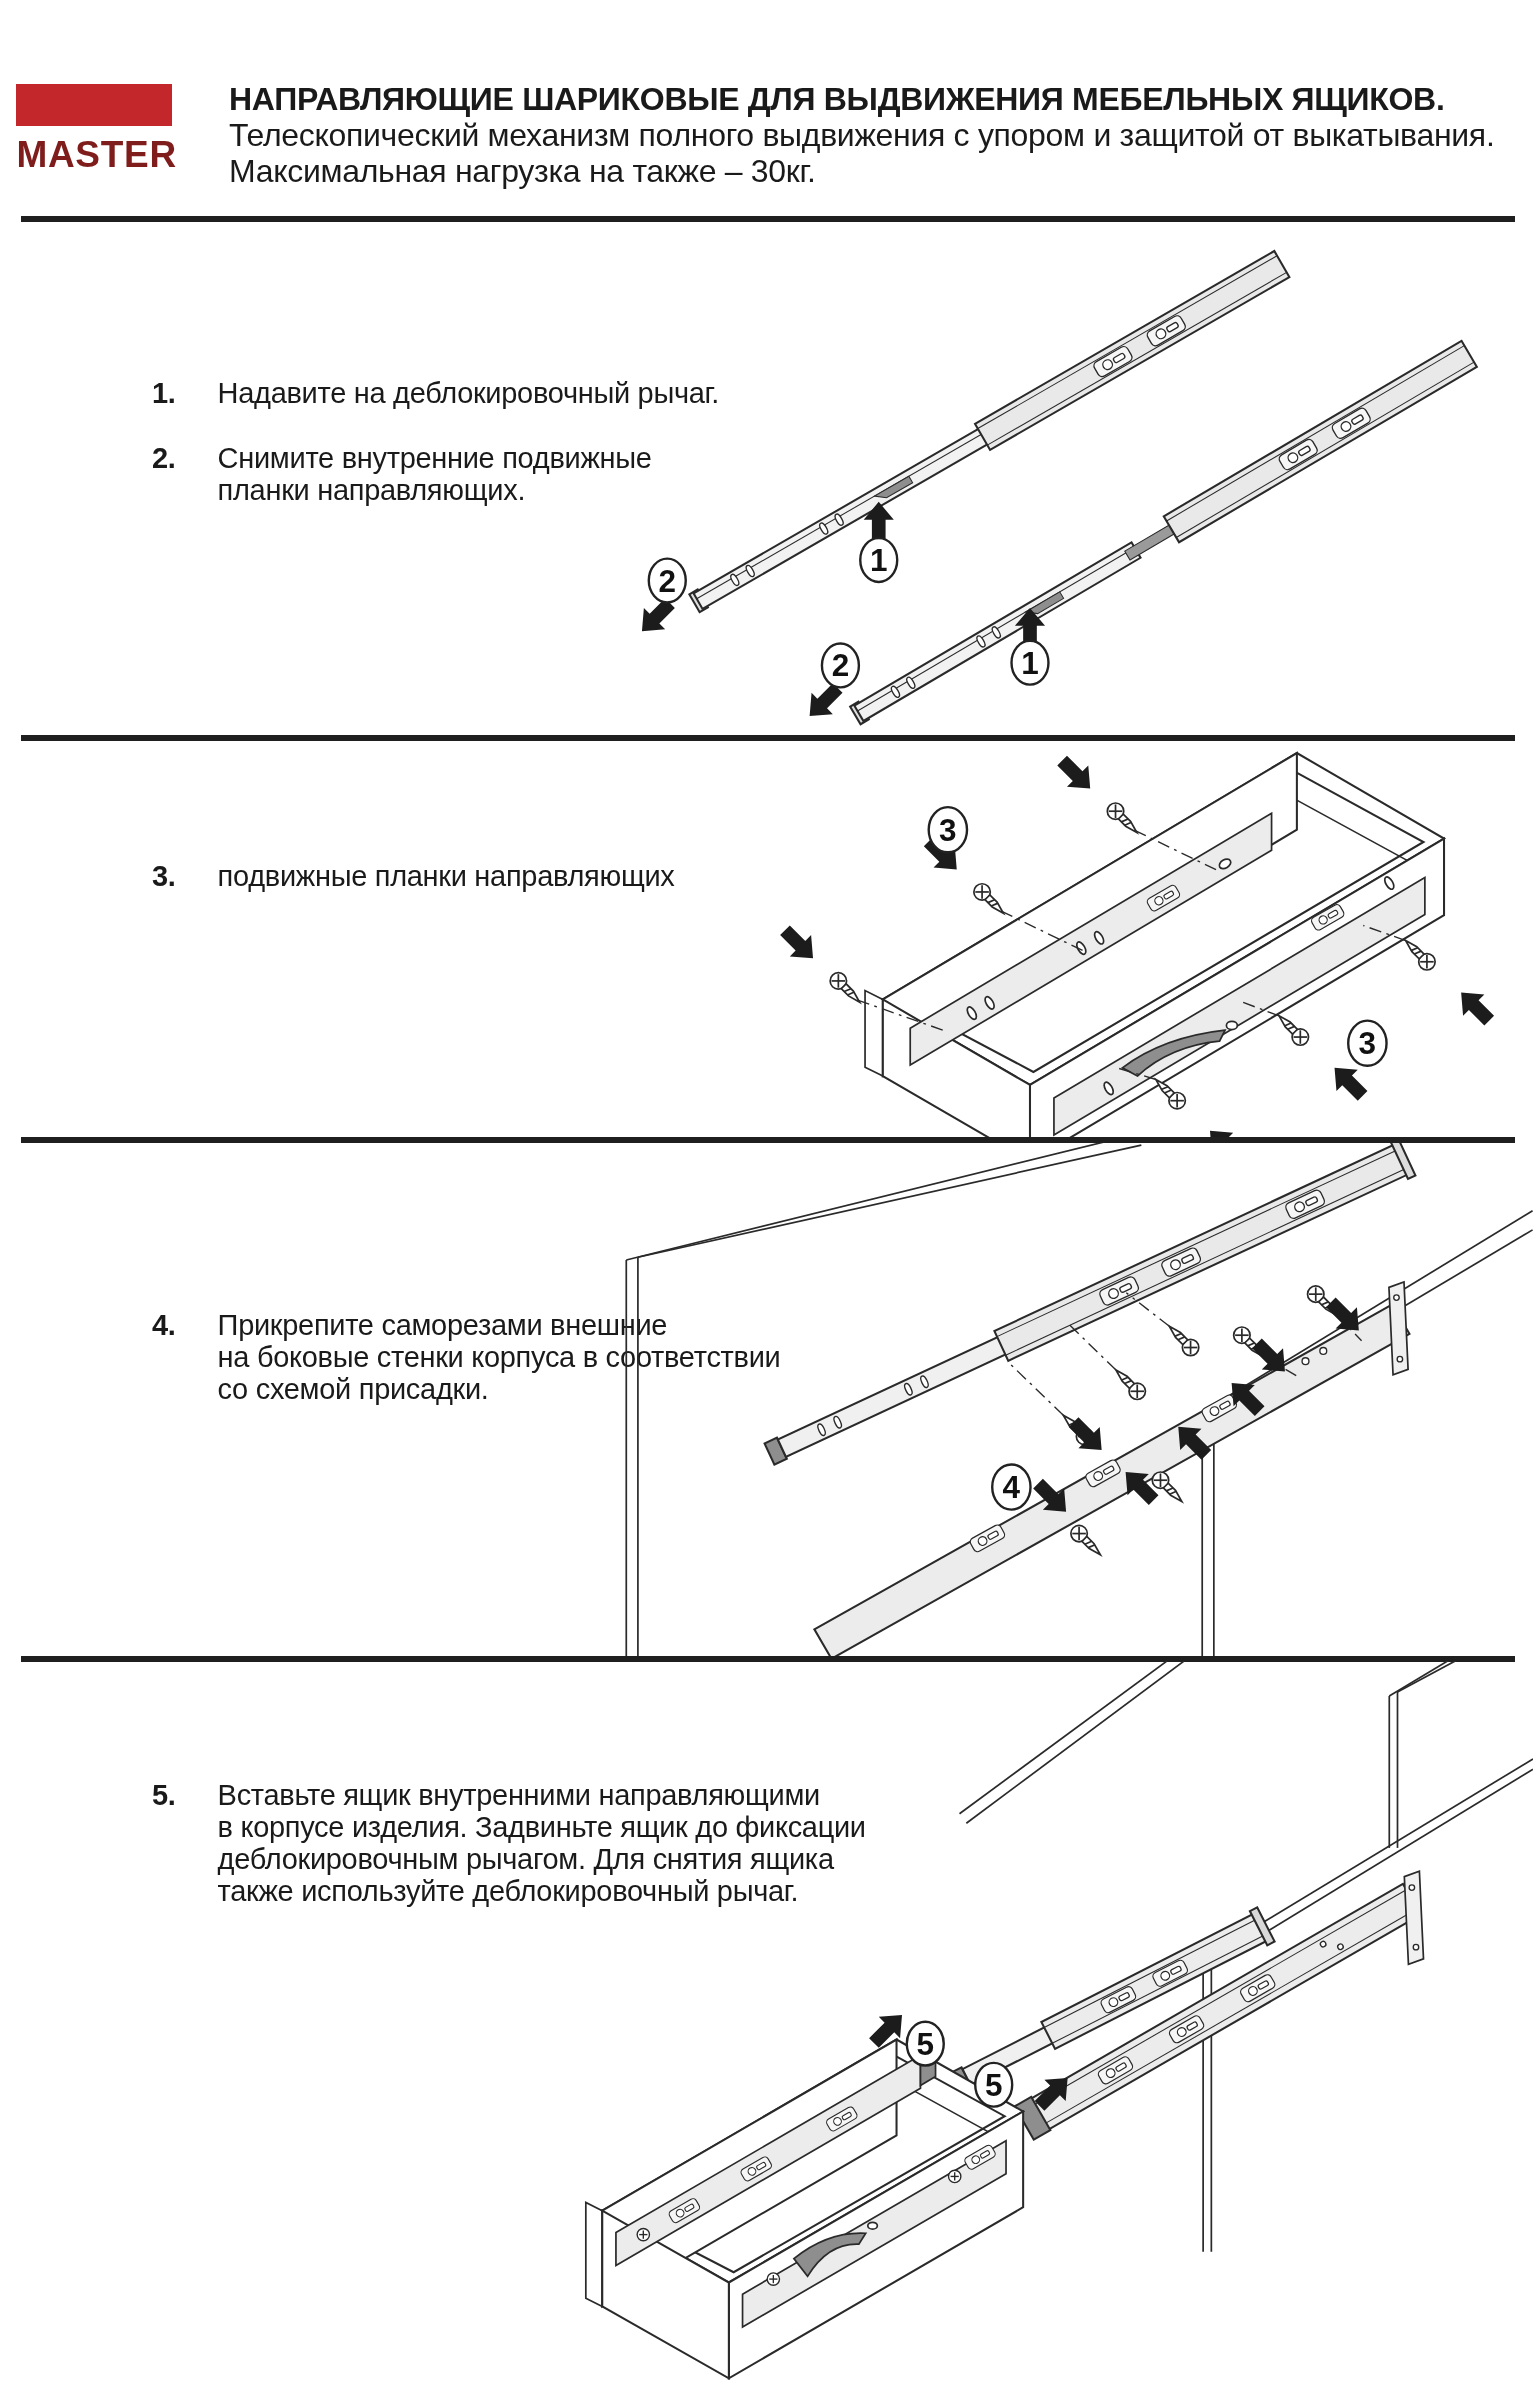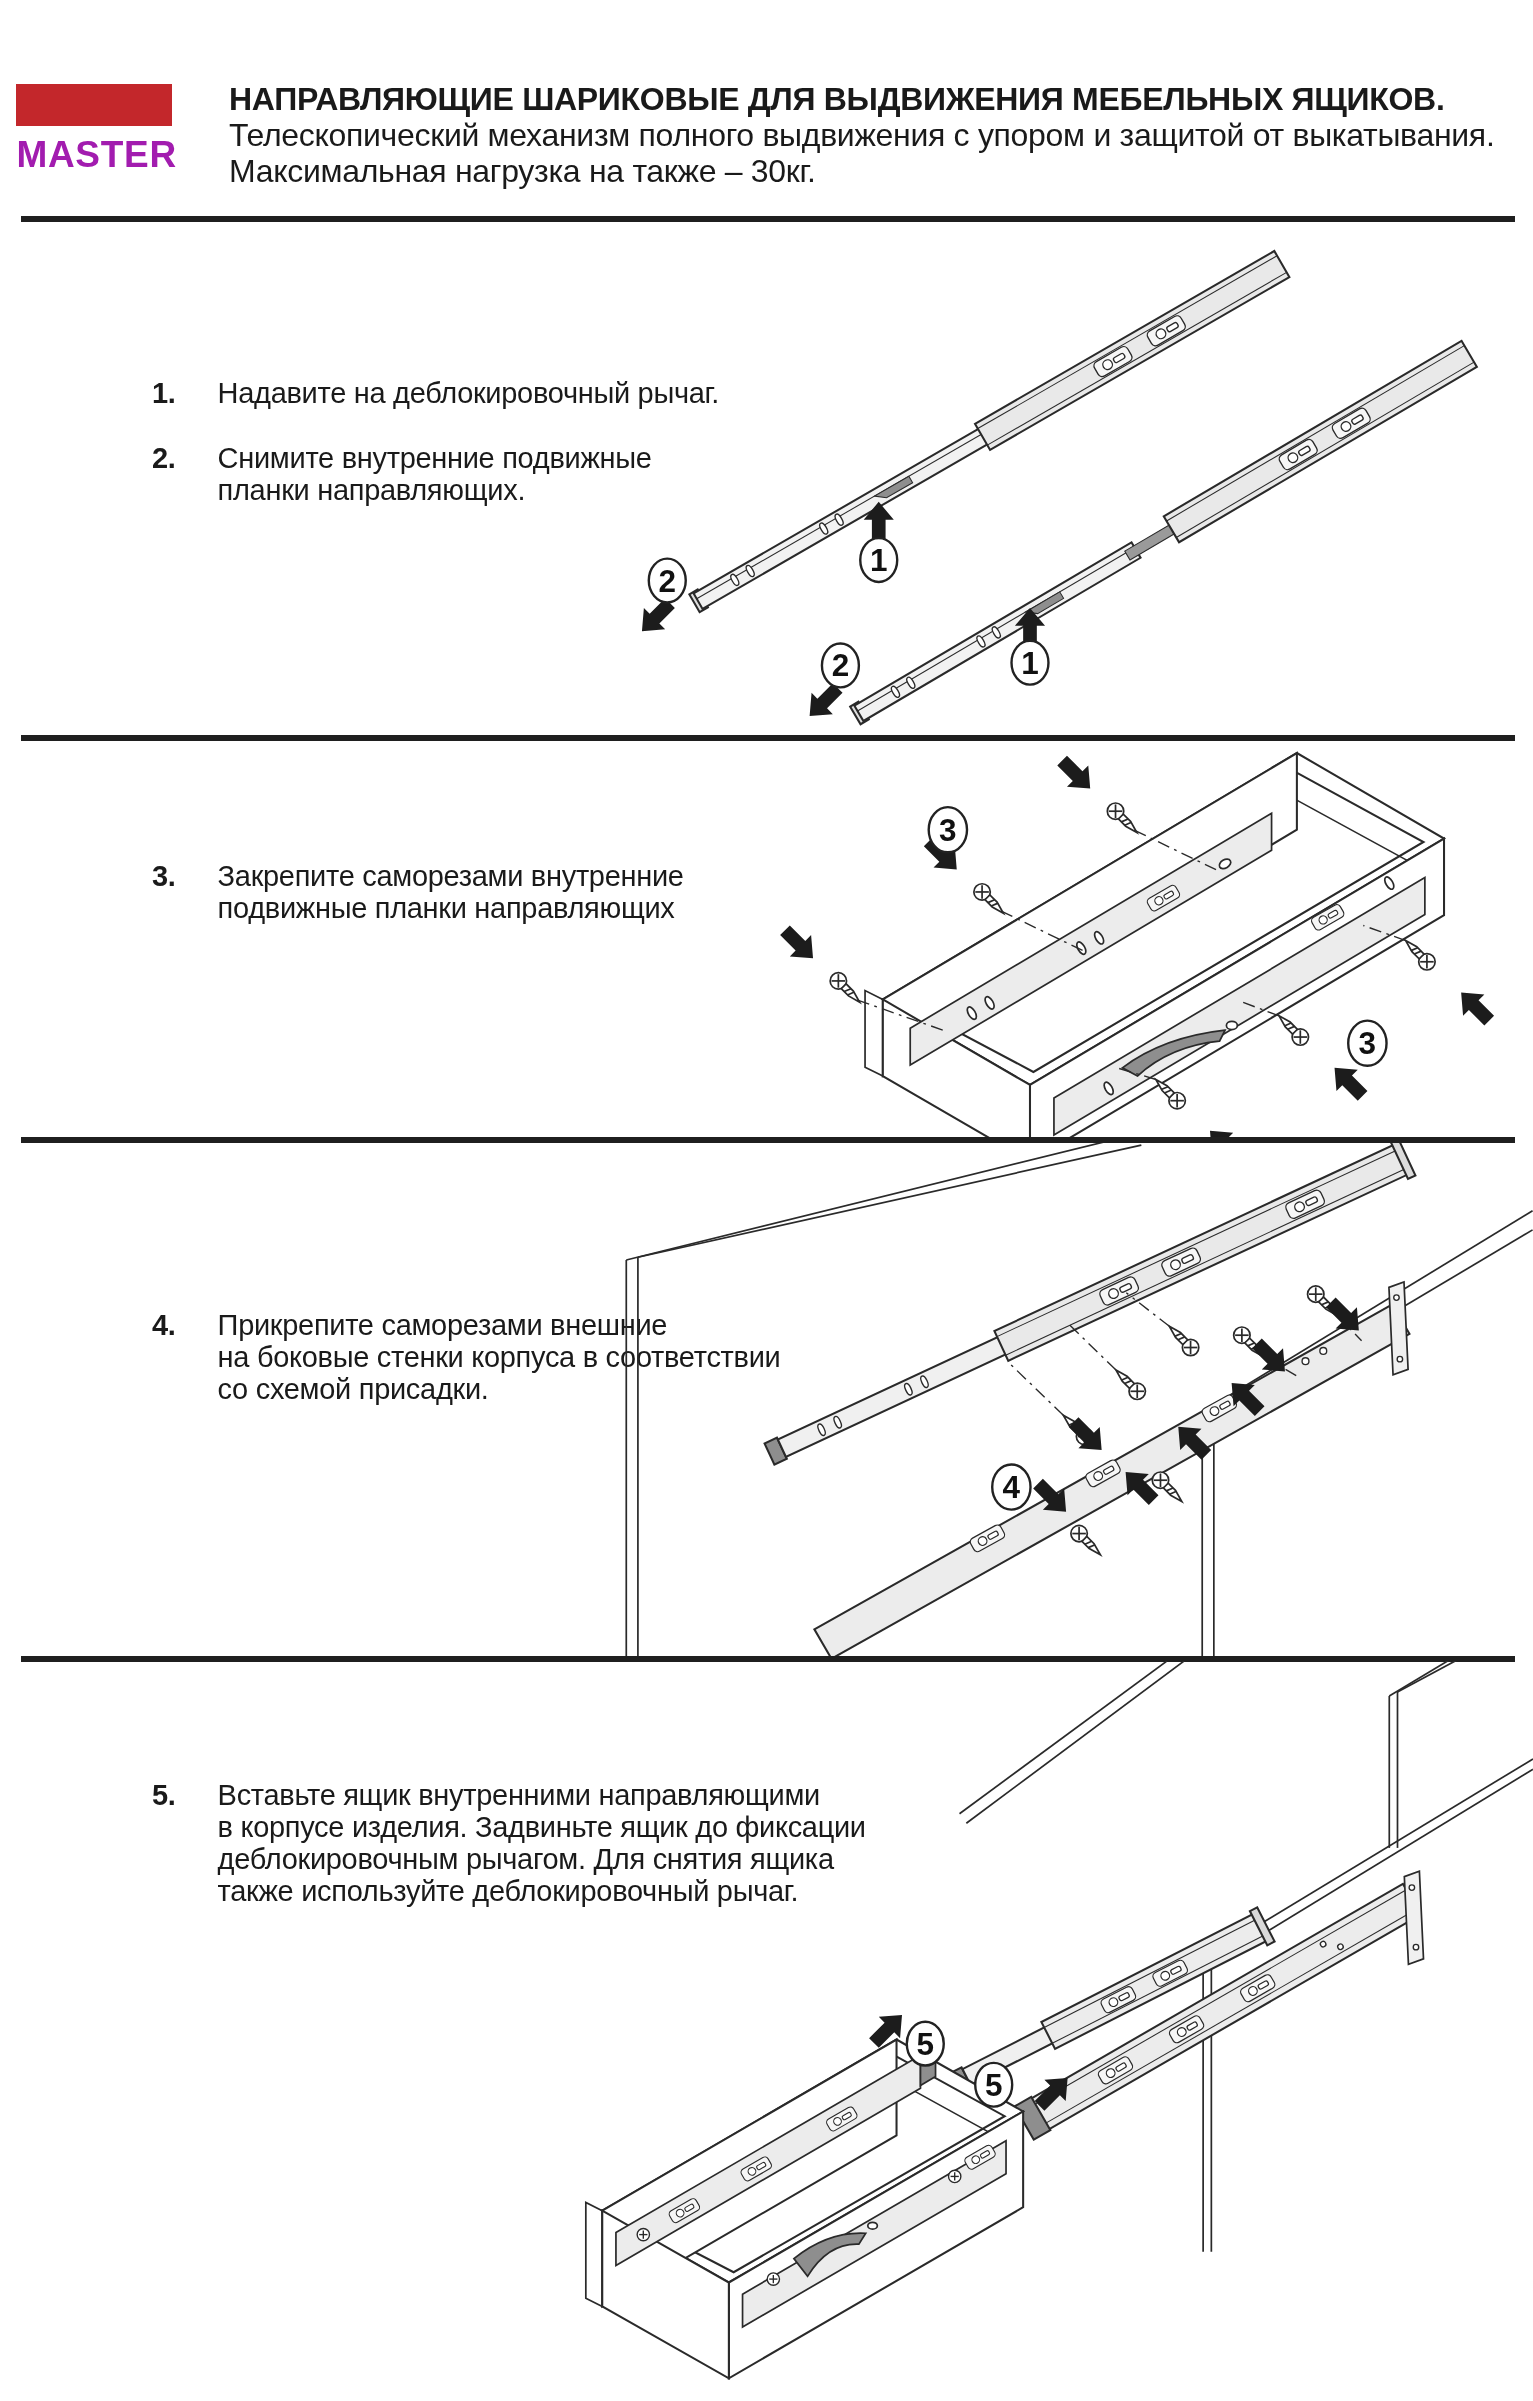--- a/index.html
+++ b/index.html
@@ -2,21 +2,21 @@
 <html style="font-size:11px"><head>
 <meta charset="utf-8">
 <style>
   html,body{margin:0;padding:0;background:#fff;}
   body{width:1533px;height:2401px;position:relative;overflow:hidden;
        font-family:"Liberation Sans",sans-serif;color:#1a1a1a;}
   .abs{position:absolute;}
   
   .logo-rect{left:16.4px;top:84px;width:156px;height:42px;}
   .brand-name{left:16.4px;top:134px;width:156px;text-align:center;
-              font-size:37px;font-weight:bold;letter-spacing:0.7px;color:#a21caf;}
+              font-size:37px;font-weight:bold;letter-spacing:0.7px;color:#7f1d1d;}
   .title-block{left:209px;top:81px;width:1301px;letter-spacing:-0.3px;margin-left:20px;}
   .title-line{font-size:32px;font-weight:bold;line-height:36px;white-space:nowrap;}
   .subtitle-line{font-size:32px;line-height:36px;white-space:nowrap;}
   
   .divider{left:20.5px;width:1494px;height:5.5px;background:#1f1f1f;}
   
   .step{display:flex;gap:9.6px;font-size:29px;line-height:32px;letter-spacing:-0.3px;}
   .step .num{font-weight:bold;min-width:33px;}
   .step .lines span{display:block;margin-left:23px;}
   svg{position:absolute;left:0;}
@@ -51,21 +51,20 @@
   <span class="num">2.</span>
   <span class="lines">
       <span>Снимите внутренние подвижные</span>
       <span>планки направляющих.</span>
     </span>
 </div>
 
 <div class="abs step" style="left:152px;top:860px">
   <span class="num">3.</span>
   <span class="lines">
-      <span>Закрепите саморезами внутренние</span>
       <span>подвижные планки направляющих</span>
     </span>
 </div>
 
 <div class="abs step" style="left:152px;top:1309px">
   <span class="num">4.</span>
   <span class="lines">
       <span>Прикрепите саморезами внешние</span>
       <span>на боковые стенки корпуса в соответствии</span>
       <span>со схемой присадки.</span>

